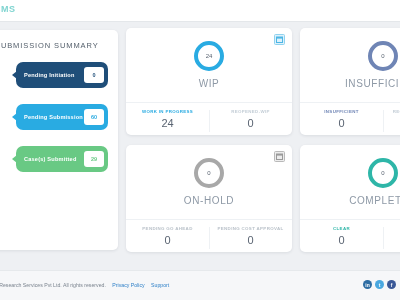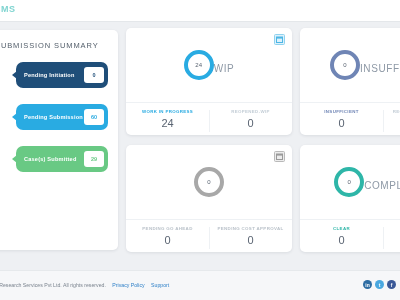--- a/index.html
+++ b/index.html
@@ -140,21 +140,21 @@
     top: 6px;
     width: 9px;
     height: 9px;
     border-radius: 1.5px;
     display: block;
   }
 
   .card-top {
     height: 70px;
     display: flex;
-    flex-direction: row;
+    flex-direction: column;
     align-items: center;
     justify-content: center;
     padding-top: 4px;
     box-sizing: border-box;
   }
 
   .ring {
     width: 30px;
     height: 30px;
     border-radius: 50%;
@@ -336,20 +336,21 @@
       <span class="card-icon" style="background:#ececec;border:1px solid #b9b9b9;">
         <svg width="9" height="9" viewBox="0 0 9 9" style="display:block">
           <rect x="1.5" y="2" width="6" height="5.5" fill="none" stroke="#9a9a9a" stroke-width="1"></rect>
           <rect x="1.5" y="2" width="6" height="1.6" fill="#9a9a9a"></rect>
         </svg>
       </span>
       <div class="card-top">
         <div class="ring" style="border-color:#a8a8a8;">
           <span class="ring-value">0</span>
         </div>
+        <div class="card-title">ON-HOLD</div>
       </div>
       <div class="card-stats">
         <div class="stat">
           <div class="stat-label" style="color:#b9c1c9">PENDING GO AHEAD</div>
           <div class="stat-value">0</div>
         </div>
         <div class="stat">
           <div class="stat-label" style="color:#b9c1c9">PENDING COST APPROVAL</div>
           <div class="stat-value">0</div>
         </div>

